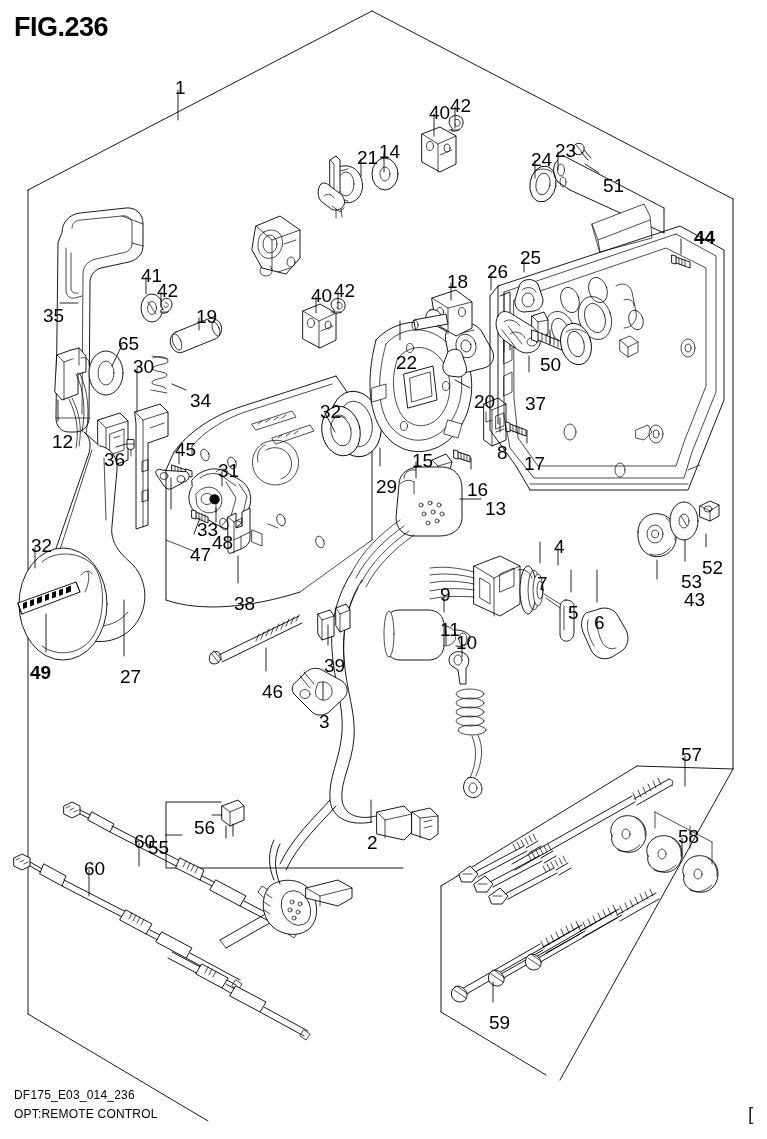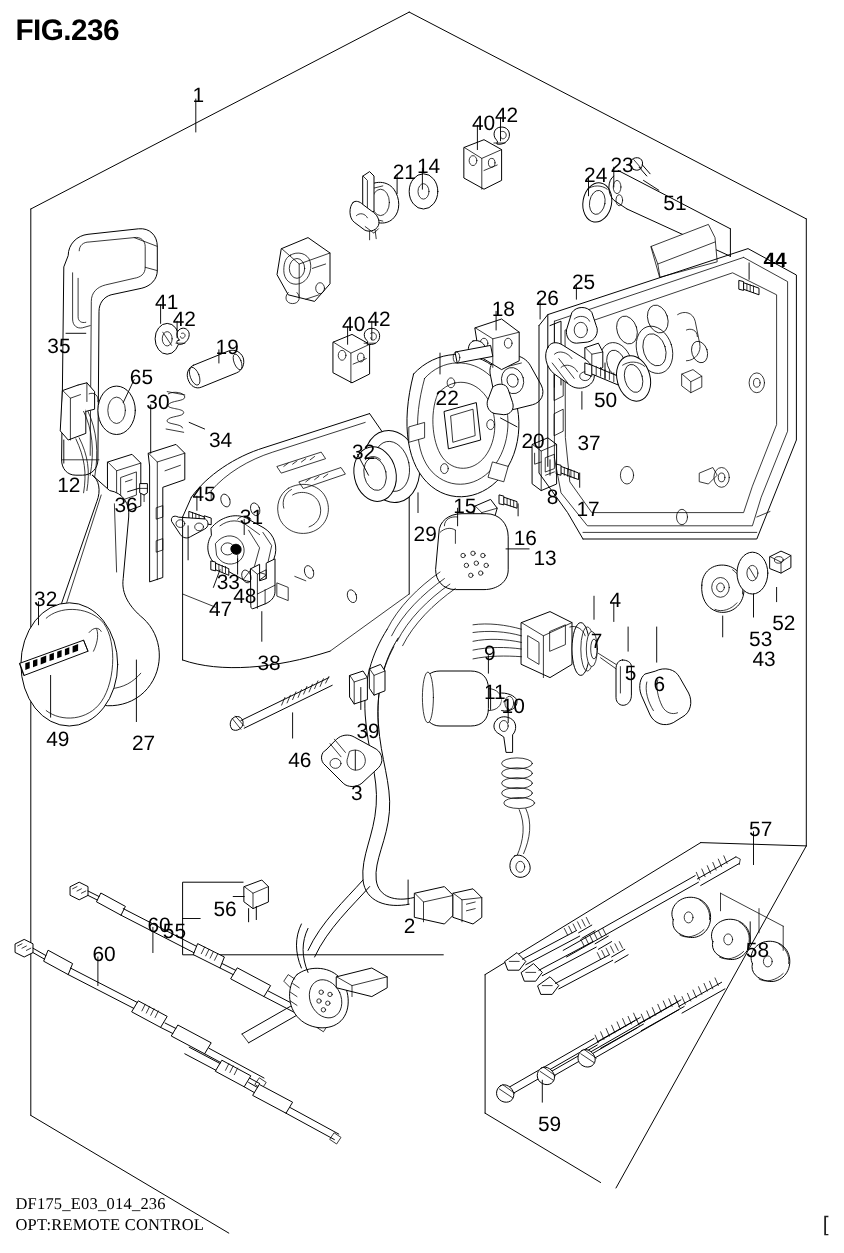--- a/index.html
+++ b/index.html
@@ -33,23 +33,23 @@
     position: absolute;
     left: 0;
     top: 0;
     width: 767px;
     height: 1139px;
   }
   #footer {
     position: absolute;
     left: 14px;
     top: 1086px;
-    font-size: 15px;
+    font-size: 12px;
     line-height: 19px;
-    font-family: Liberation Serif, serif;
+    font-family: Liberation Sans, sans-serif;
     letter-spacing: 0.2px;
   }
   #footer div { white-space: pre; }
   #corner-bracket {
     position: absolute;
     left: 748px;
     top: 1103px;
     font-size: 19px;
     font-family: "Liberation Sans", sans-serif;
     color: #222;
@@ -970,30 +970,30 @@
       <div class="callout" style="left: 141px; top: 266px;">41</div>
       <div class="callout" style="left: 450px; top: 96px;">42</div>
       <div class="callout" style="left: 157px; top: 281px;">42</div>
       <div class="callout" style="left: 334px; top: 281px;">42</div>
       <div class="callout" style="left: 684px; top: 590px; text-align: right;">43</div>
       <div class="callout" style="left: 694px; top: 228px; font-weight: bold;">44</div>
       <div class="callout" style="left: 175px; top: 440px;">45</div>
       <div class="callout" style="left: 262px; top: 682px;">46</div>
       <div class="callout" style="left: 190px; top: 545px;">47</div>
       <div class="callout" style="left: 212px; top: 533px;">48</div>
-      <div class="callout" style="left: 42px; top: 663px;">49</div>
+      <div class="callout" style="left: 30px; top: 663px; font-weight: bold;">49</div>
       <div class="callout" style="left: 540px; top: 355px;">50</div>
       <div class="callout" style="left: 603px; top: 176px;">51</div>
       <div class="callout" style="left: 702px; top: 558px;">52</div>
       <div class="callout" style="left: 681px; top: 572px;">53</div>
       <div class="callout" style="left: 118px; top: 334px;">65</div>
       <div class="callout" style="left: 148px; top: 838px;">55</div>
       <div class="callout" style="left: 194px; top: 818px;">56</div>
       <div class="callout" style="left: 681px; top: 745px;">57</div>
-      <div class="callout" style="left: 678px; top: 827px; margin-top: 28px;">58</div>
+      <div class="callout" style="left: 678px; top: 827px;">58</div>
       <div class="callout" style="left: 489px; top: 1013px;">59</div>
       <div class="callout" style="left: 134px; top: 832px;">60</div>
       <div class="callout" style="left: 84px; top: 859px;">60</div>
     </div>
 
   <div id="footer">
     <div>DF175_E03_014_236</div>
     <div>OPT:REMOTE CONTROL</div>
   </div>
 

